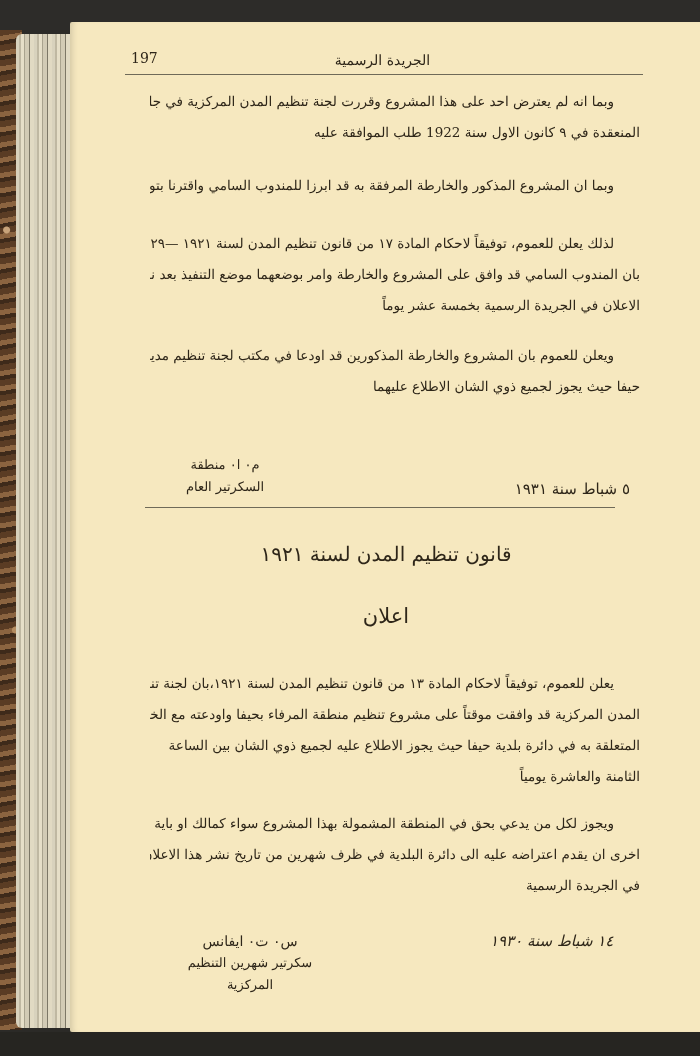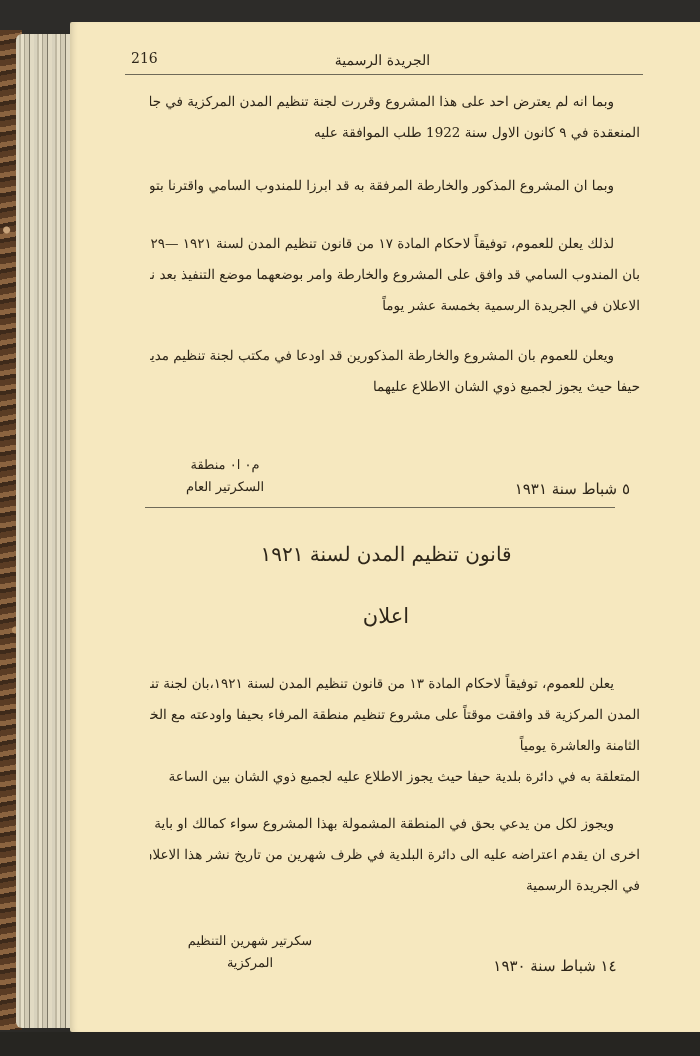--- a/index.html
+++ b/index.html
@@ -71,21 +71,21 @@
 <div class="cover-top"></div>
 <div class="cover"></div>
 <div class="stack"></div>
 <div class="bottom-band"></div>
 
 <div class="page">
   <div class="content">
 
     <div class="header">
       <span>الجريدة الرسمية</span>
-      <span class="page-num">216</span>
+      <span class="page-num">197</span>
     </div>
     <div class="rule" style="left:55px; top:52px; width:518px;"></div>
 
     <div class="para" style="top:64px;">
       <span class="line indent">وبما انه لم يعترض احد على هذا المشروع وقررت لجنة تنظيم المدن المركزية في جلستها</span>
       <span class="line">المنعقدة في ٩ كانون الاول سنة 1922 طلب الموافقة عليه</span>
     </div>
     <div class="para" style="top:148px;">
       <span class="line indent">وبما ان المشروع المذكور والخارطة المرفقة به قد ابرزا للمندوب السامي واقترنا بتوقيعه</span>
     </div>
@@ -106,28 +106,29 @@
     <div class="date" style="left:440px; top:458px; width:120px; text-align:right;">٥ شباط سنة ١٩٣١</div>
 
     <div class="rule" style="left:75px; top:485px; width:470px;"></div>
 
     <div class="title1">قانون تنظيم المدن لسنة ١٩٢١</div>
     <div class="title2">اعلان</div>
 
     <div class="para" style="top:646px;">
       <span class="line indent">يعلن للعموم، توفيقاً لاحكام المادة ١٣ من قانون تنظيم المدن لسنة ١٩٢١،بان لجنة تنظيم</span>
       <span class="line">المدن المركزية قد وافقت موقتاً على مشروع تنظيم منطقة المرفاء بحيفا واودعته مع الخارطة</span>
+      <span class="line">المتعلقة به في دائرة بلدية حيفا حيث يجوز الاطلاع عليه لجميع ذوي الشان بين الساعة</span>
       <span class="line">الثامنة والعاشرة يومياً</span>
-      <span class="line">المتعلقة به في دائرة بلدية حيفا حيث يجوز الاطلاع عليه لجميع ذوي الشان بين الساعة</span>
     </div>
     <div class="para" style="top:786px;">
       <span class="line indent">ويجوز لكل من يدعي بحق في المنطقة المشمولة بهذا المشروع سواء كمالك او باية صفة</span>
       <span class="line">اخرى ان يقدم اعتراضه عليه الى دائرة البلدية في ظرف شهرين من تاريخ نشر هذا الاعلان</span>
       <span class="line">في الجريدة الرسمية</span>
     </div>
 
     <div class="sign" style="left:100px; top:908px; width:160px;">
+      <div style="font-size:14px;">س٠ ت٠ ايفانس</div>
       <div>سكرتير شهرين التنظيم المركزية</div>
     </div>
-    <div class="date" style="left:420px; top:935px; width:130px; text-align:center;">١٤ شباط سنة ١٩٣٠</div>
+    <div class="date" style="left:420px; top:910px; width:130px; text-align:left;font-style:italic;">١٤ شباط سنة ١٩٣٠</div>
 
   </div>
 </div>
 
 </body></html>

